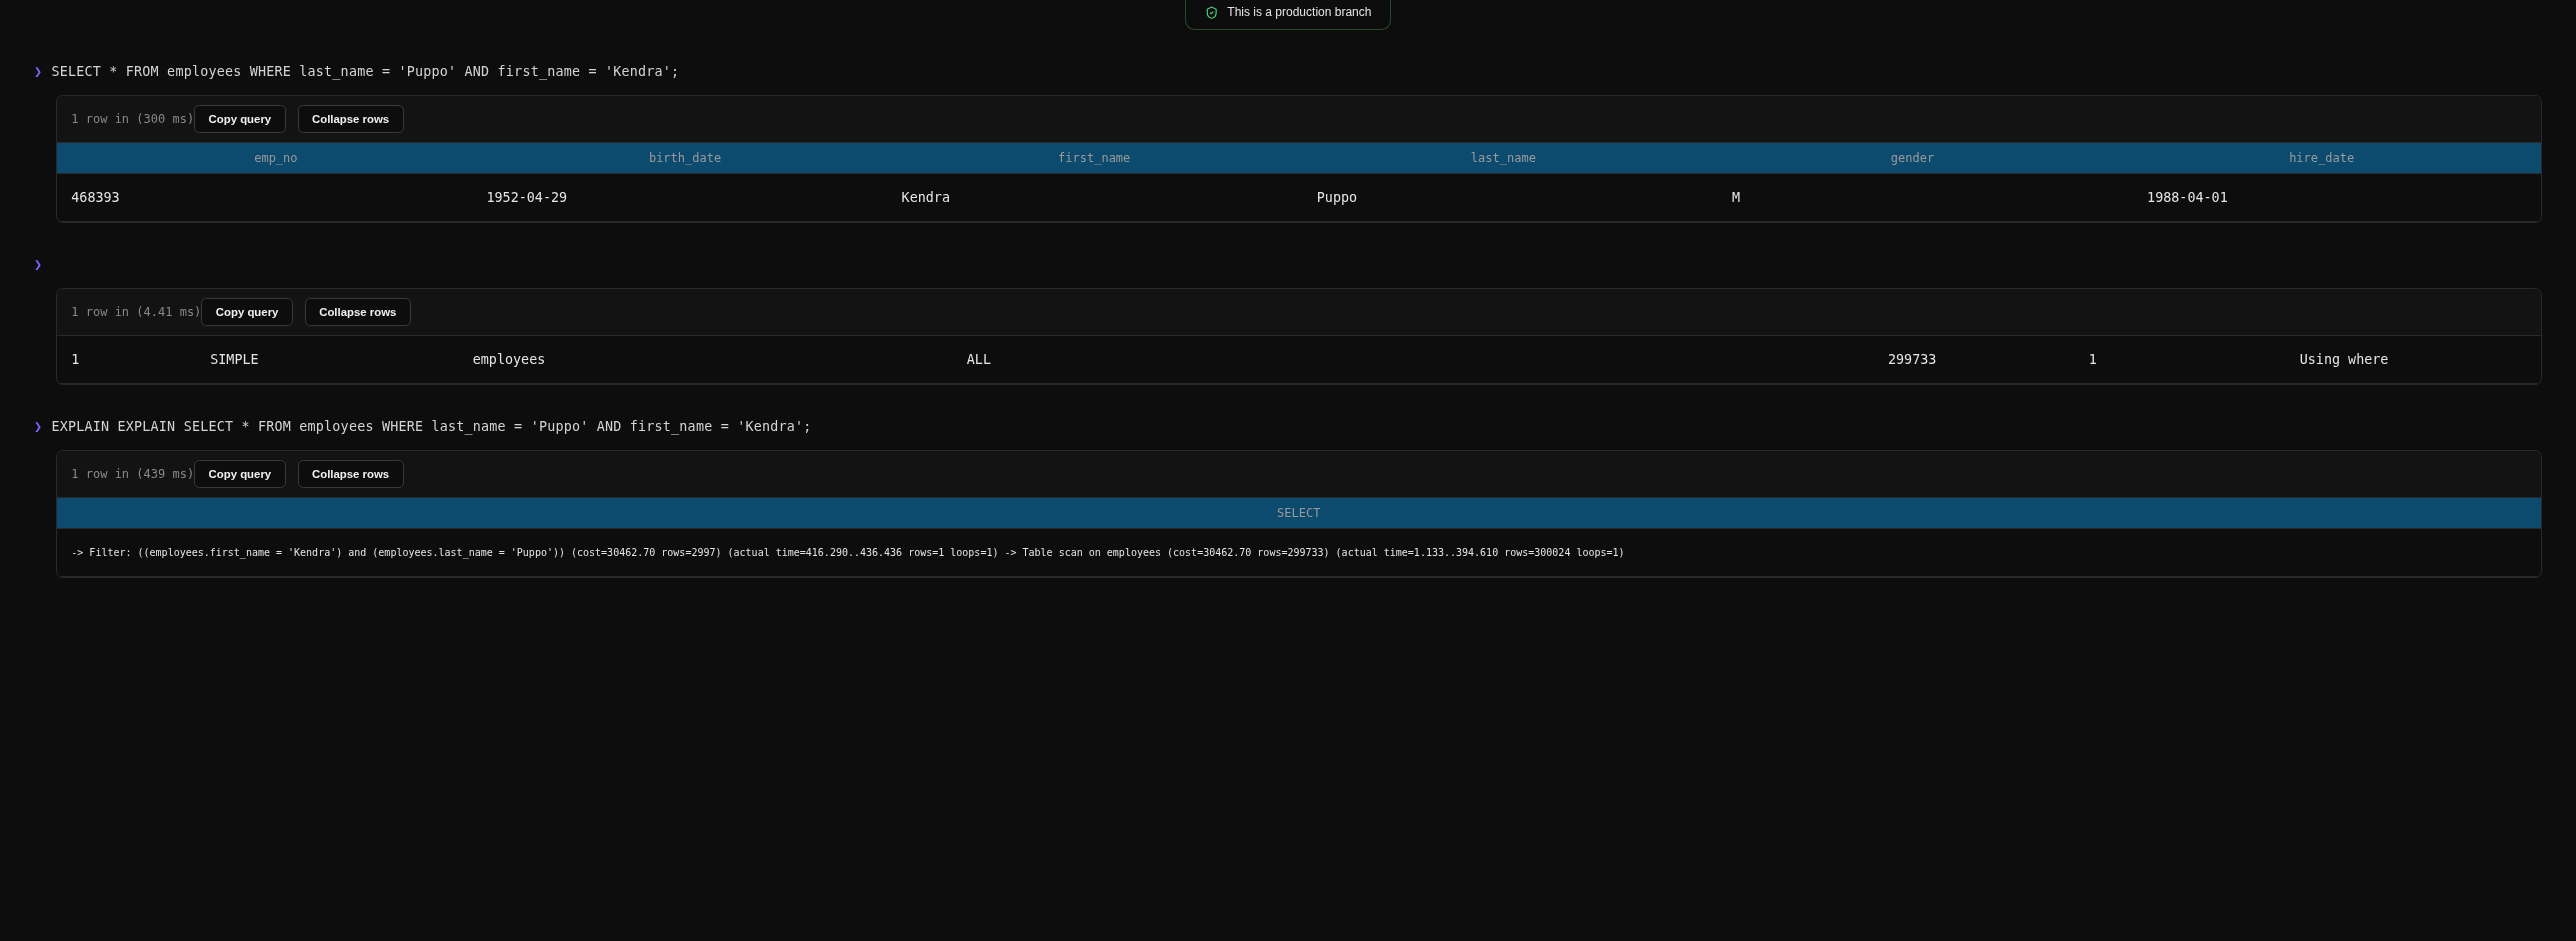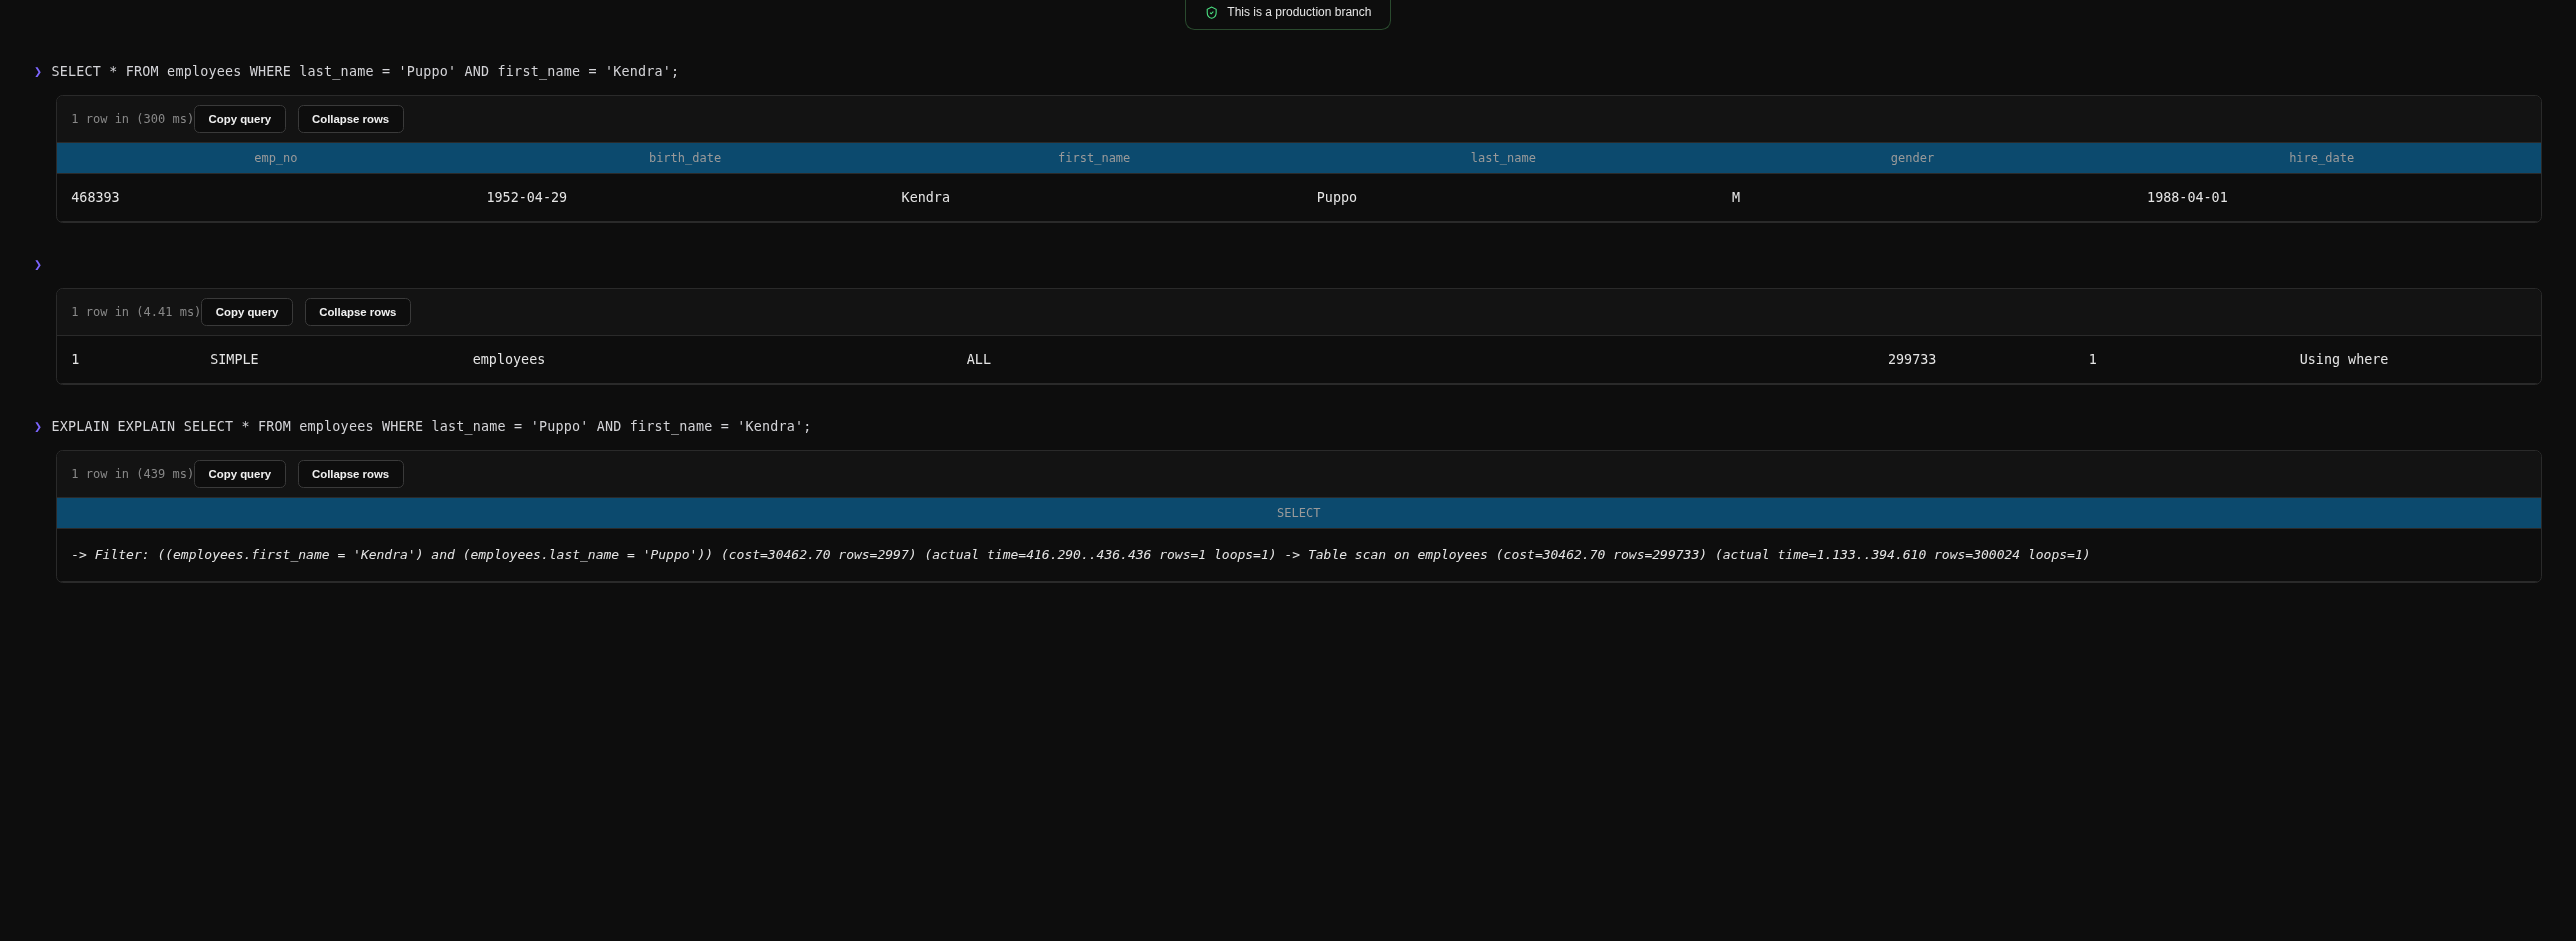--- a/index.html
+++ b/index.html
@@ -120,23 +120,22 @@
       color: #e5e5e5;
       font-family: 'SFMono-Regular', 'Menlo', 'Consolas', monospace;
       font-size: 13.4px;
       font-weight: 400;
     }
     .explain-text-row {
       padding: 16px 14.8px;
       border-bottom: 0.7px solid #2a2a2a;
       color: #e5e5e5;
       font-family: 'SFMono-Regular', 'Menlo', 'Consolas', monospace;
-      font-size: 13px;
+      font-size: 10px;
       line-height: 1.5;
-      font-style: italic;
     }
     
     .q1-col { flex: 1; }
     
     .q2-col-id { width: 5%; }
     .q2-col-select-type { width: 11%; }
     .q2-col-table { width: 10.5%; }
     .q2-col-partitions { width: 10%; }
     .q2-col-type { width: 6%; }
     .q2-col-possible-keys { width: 12%; }

